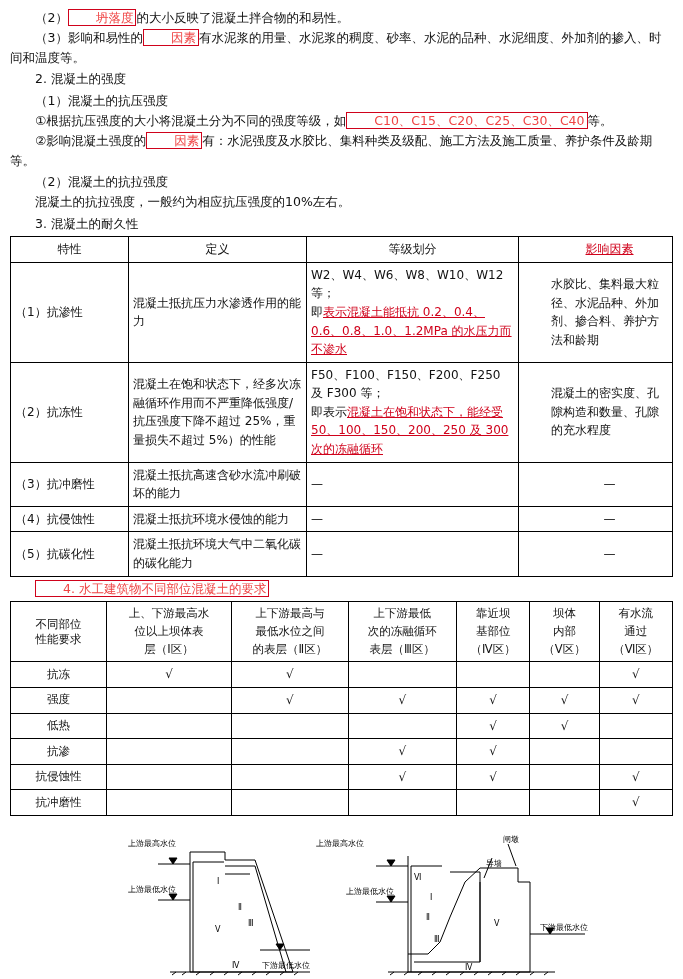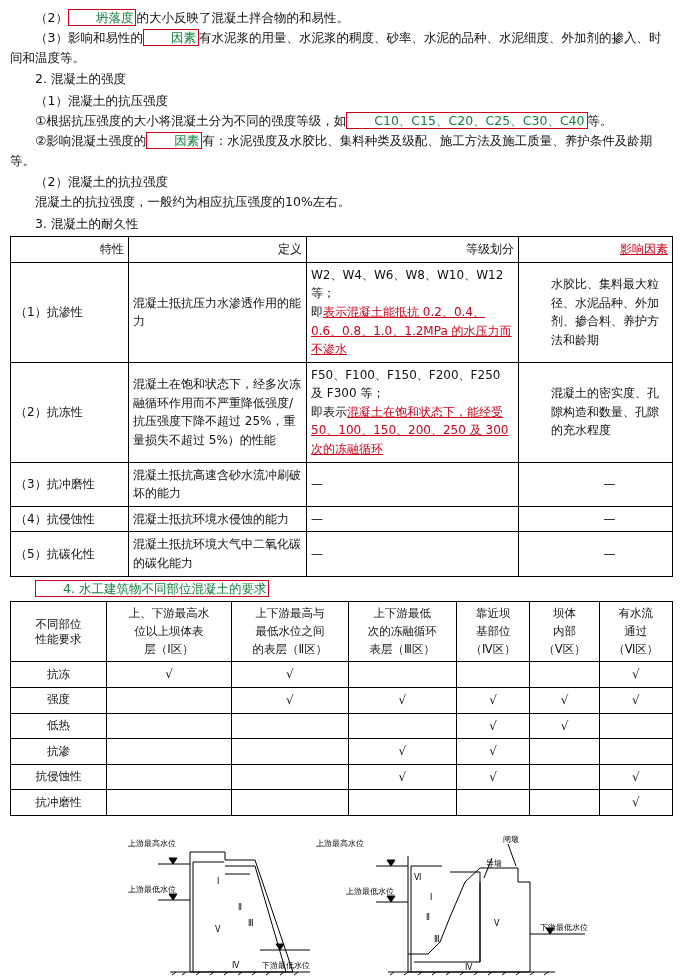--- a/index.html
+++ b/index.html
@@ -12,21 +12,21 @@
     color: #111;
     font-size: 12.5px;
     line-height: 1.55;
     overflow: hidden;
   }
   .page { padding: 8px 10px 0 10px; }
 
   p.para { margin: 0 0 1px 0; text-indent: 2em; }
   .sec { margin: 2px 0 1px 0; text-indent: 2em; }
   .boxred {
-    color: #15803d;
+    color: #ef4444;
     border: 1px solid #d0021b;
     padding: 0 2px;
     display: inline-block;
     line-height: 1.2;
     text-align: right;
   }
   .redline { color:#d0021b; text-decoration: underline; }
 
   table.t {
     border-collapse: collapse;
@@ -40,21 +40,21 @@
     vertical-align: middle;
     font-weight: normal;
   }
   .ctr { text-align: center; }
 
   
   #durability td.c0 { width: 118px; }
   #durability td.c1 { width: 178px; }
   #durability td.c2 { width: 212px; }
   #durability td.c3 { width: auto; padding-left: 32px; }
-  #durability tr.hdr td { text-align: right; }
+  #durability tr.hdr td { text-align: center; }
 
   
   #reqs td { text-align:center; font-size: 11.5px; padding: 3px 2px; }
   #reqs td.rh { width: 96px; line-height:1.25; }
   #reqs .chk { font-size: 12px; }
 
   .fig { margin-top: 6px; position: relative; height: 185px; }
   svg { display:block; margin: 0 auto; }
 </style>
 </head>

